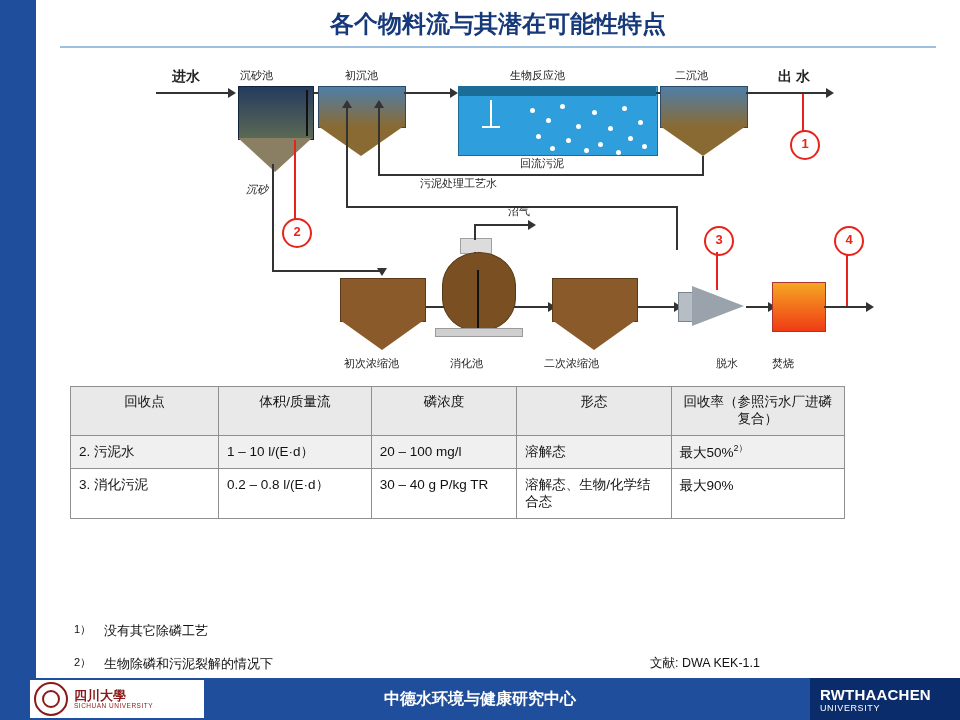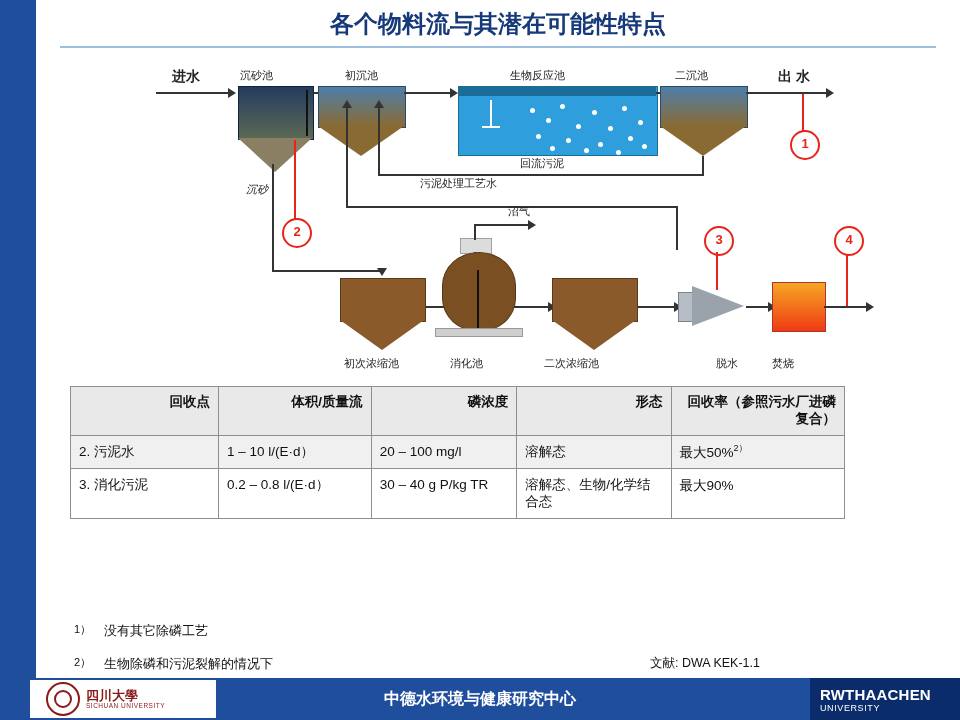--- a/index.html
+++ b/index.html
@@ -62,33 +62,33 @@
 
   .incin{position:absolute;width:52px;height:48px;background:linear-gradient(180deg,#f5a623 0%,#ef3b14 100%);border:1px solid #a33;}
 
   .bubbles span{position:absolute;width:5px;height:5px;border-radius:50%;background:#ffffff;}
   .impeller{position:absolute;width:2px;height:26px;background:#ffffff;}
   .impeller-b{position:absolute;width:18px;height:2px;background:#ffffff;}
 
   
   .tbl{position:absolute;left:70px;top:386px;width:775px;border-collapse:collapse;font-size:13.5px;}
   .tbl th,.tbl td{border:1px solid #8f8f8f;padding:7px 8px;vertical-align:top;color:#111;}
-  .tbl th{background:#e9e9e9;font-weight:bold;text-align:right;line-height:1.25;}
+  .tbl th{background:#e9e9e9;font-weight:normal;text-align:center;line-height:1.25;}
   .tbl td{background:#ffffff;line-height:1.3;}
   .tbl tr.alt td{background:#f0f0f0;}
   .sup{font-size:9px;vertical-align:super;}
 
   
   .fn{position:absolute;font-size:13px;color:#111;}
   .src{position:absolute;font-size:12.5px;color:#111;}
 
   
   .bottombar{position:absolute;left:0;bottom:0;width:960px;height:42px;background:#1f4e9c;}
   .bottom-center{position:absolute;left:0;bottom:10px;width:960px;text-align:center;color:#fff;font-size:16px;font-weight:bold;}
-  .logo-left{position:absolute;left:30px;bottom:2px;width:170px;height:38px;background:#ffffff;display:flex;align-items:center;gap:6px;padding-left:16px;}
+  .logo-left{position:absolute;left:30px;bottom:2px;width:170px;height:38px;background:#ffffff;display:flex;align-items:center;gap:6px;padding-left:4px;}
   .scu-seal{width:30px;height:30px;border-radius:50%;border:2px solid #8b1a1a;position:relative;flex:none;}
   .scu-seal:after{content:"";position:absolute;left:6px;top:6px;width:14px;height:14px;border-radius:50%;border:2px solid #8b1a1a;}
   .scu-txt{color:#8b1a1a;font-size:13px;font-weight:bold;line-height:1.05;}
   .scu-sub{color:#8b1a1a;font-size:6.5px;letter-spacing:.5px;}
   .logo-right{position:absolute;right:0;bottom:0;width:150px;height:42px;background:#0b2c6b;color:#fff;
     display:flex;flex-direction:column;justify-content:center;padding-left:10px;box-sizing:border-box;}
   .rwth-1{font-size:15px;font-weight:bold;letter-spacing:.2px;}
   .rwth-2{font-size:9px;letter-spacing:.6px;}
 </style>
 </head>

